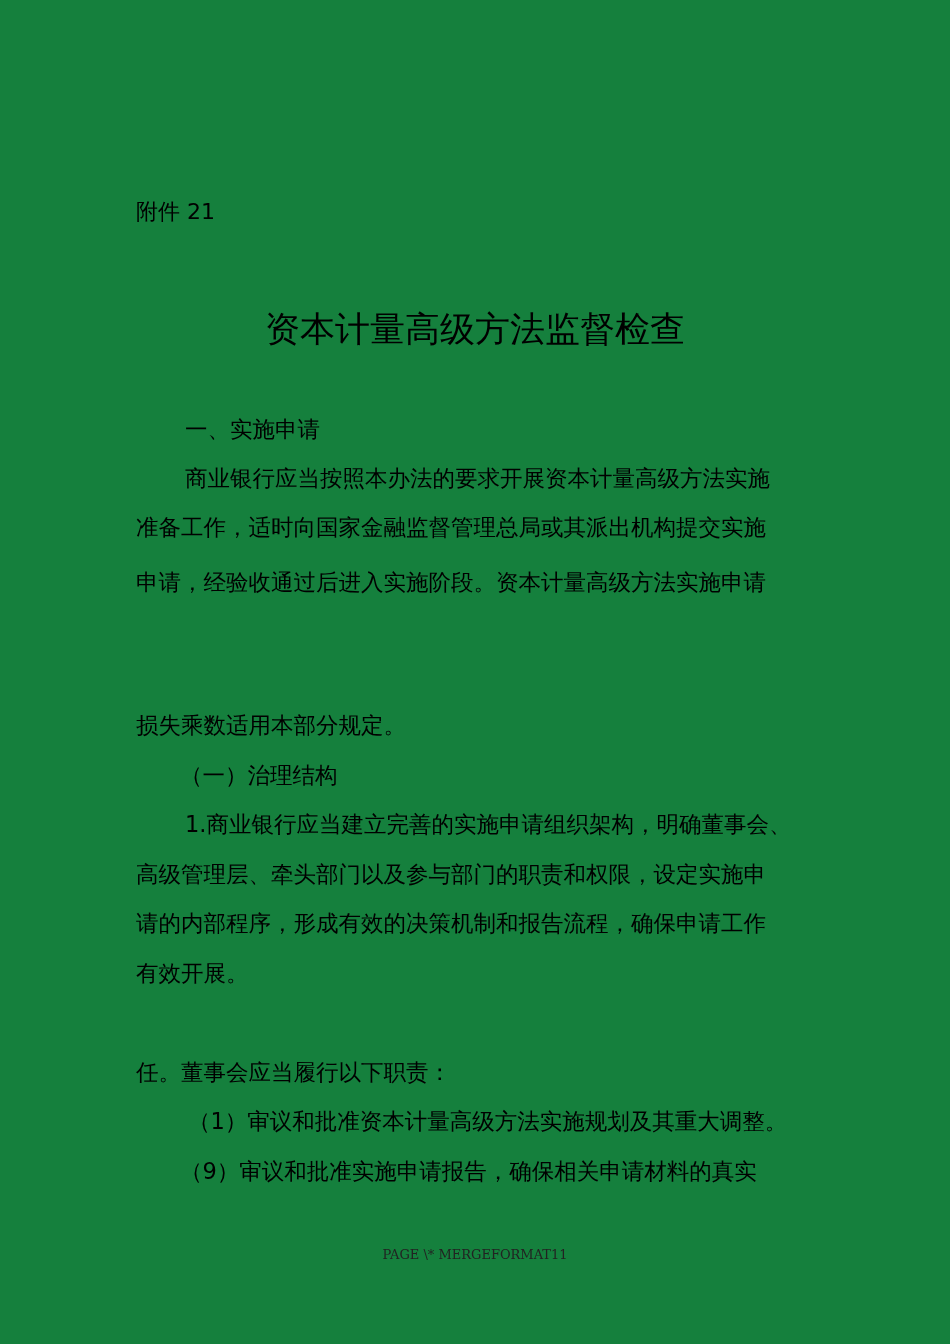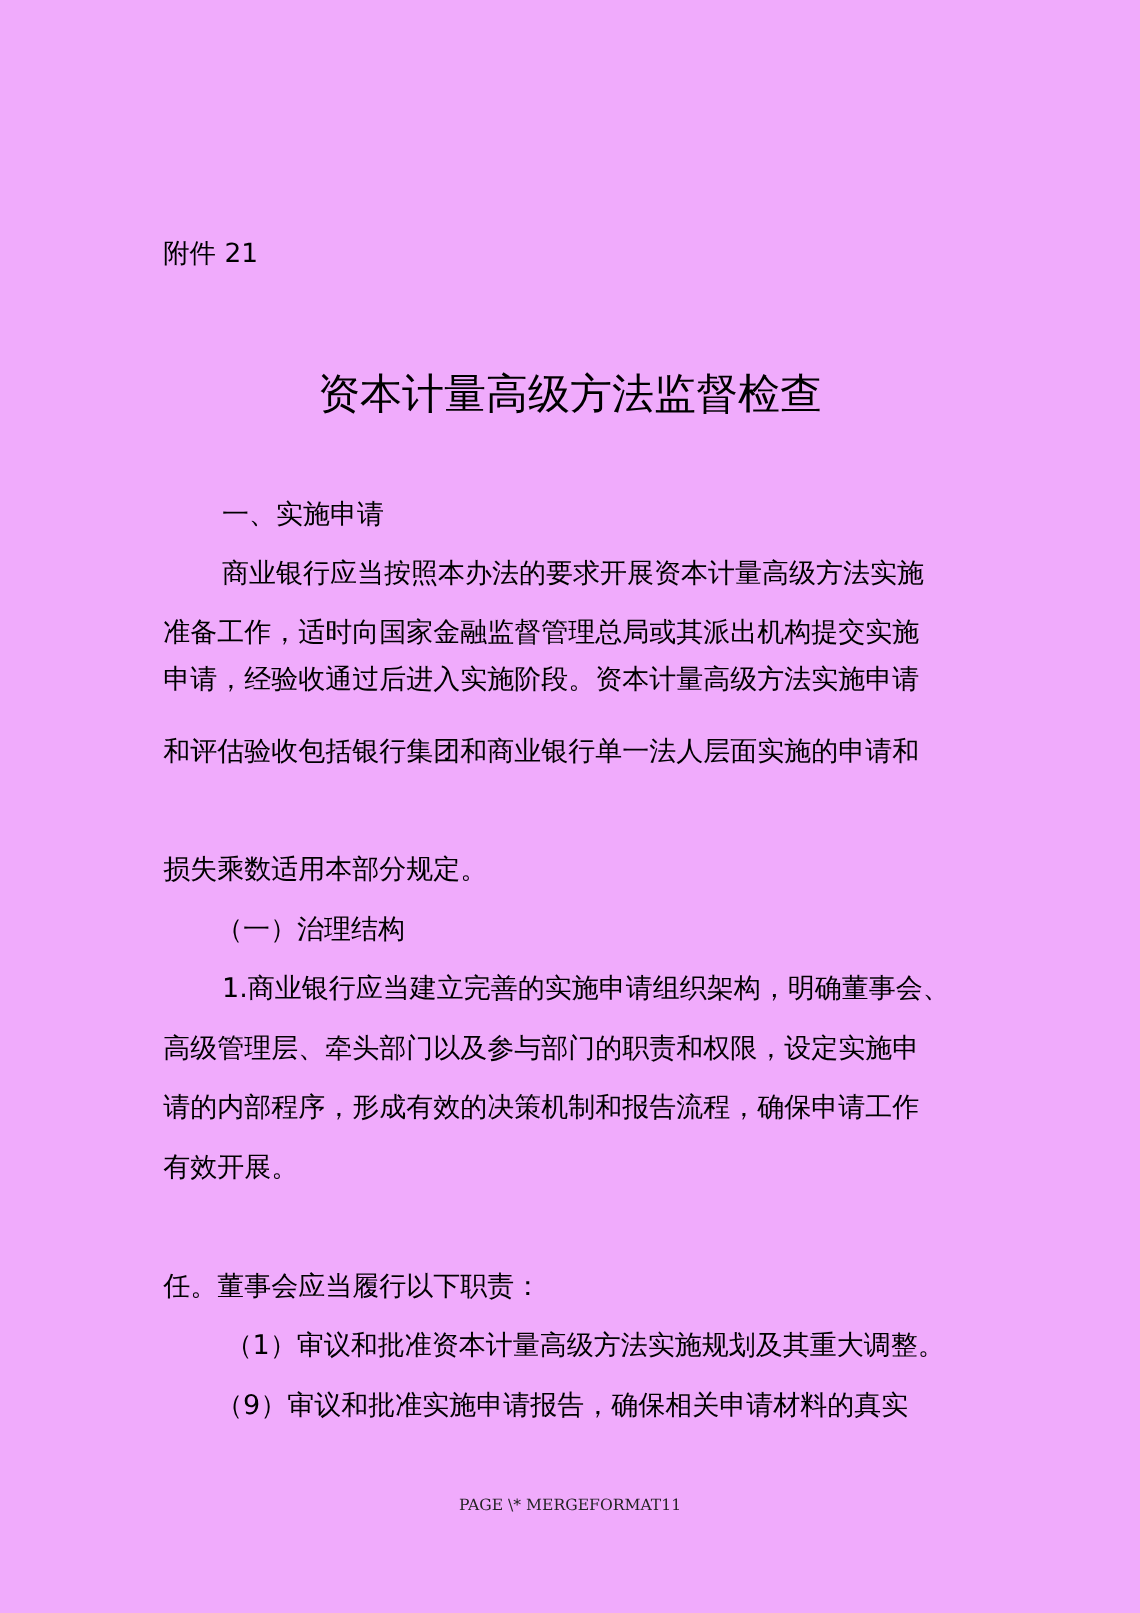--- a/index.html
+++ b/index.html
@@ -1,40 +1,39 @@
 <!DOCTYPE html>
 <html><head>
 <meta charset="utf-8">
 <style>
   html, body { margin: 0; padding: 0; background: #ffffff; }
   body { width: 950px; height: 1344px; position: relative; overflow: hidden;
          font-family: "DejaVu Sans", "Liberation Sans", sans-serif; color: #000; }
-  .page { position: absolute; left: 0; top: 0; width: 950px; height: 1344px; background: #f0abfc; }
+  .page { position: absolute; left: 0; top: 0; width: 950px; height: 1344px; background: #15803d; }
   .attach { position: absolute; left: 136px; top: 196px; font-size: 22px; line-height: 32px; }
   .title { position: absolute; left: 0; width: 950px; top: 306px; text-align: center;
            font-size: 35px; line-height: 46px; letter-spacing: 0px; }
   .line { position: absolute; left: 136px; font-size: 22.5px; line-height: 32px; white-space: nowrap; }
   .footer { position: absolute; left: 0; width: 950px; top: 1247px; text-align: center;
             font-family: "DejaVu Serif", "Liberation Serif", serif; font-size: 13px; color: #222; }
 </style>
 </head>
 <body>
 
 <div class="page">
 
   <div class="attach">附件 21</div>
 
   <div class="title">资本计量高级方法监督检查</div>
 
   <div class="line" style="left:185px; top:413px;">一、实施申请</div>
 
   <div class="line" style="left:185px; top:462px;">商业银行应当按照本办法的要求开展资本计量高级方法实施</div>
   <div class="line" style="top:511px;">准备工作，适时向国家金融监督管理总局或其派出机构提交实施</div>
-  <div class="line" style="top:550px;">申请，经验收通过后进入实施阶段。资本计量高级方法实施申请</div>
-  <div class="line" style="top:610px;">和评估验收包括银行集团和商业银行单一法人层面实施的申请和</div>
+  <div class="line" style="top:566px;">申请，经验收通过后进入实施阶段。资本计量高级方法实施申请</div>
   <div class="line" style="top:709px;">损失乘数适用本部分规定。</div>
 
   <div class="line" style="left:180px; top:759px;">（一）治理结构</div>
 
   <div class="line" style="left:185px; top:808px;">1.商业银行应当建立完善的实施申请组织架构，明确董事会、</div>
   <div class="line" style="top:858px;">高级管理层、牵头部门以及参与部门的职责和权限，设定实施申</div>
   <div class="line" style="top:907px;">请的内部程序，形成有效的决策机制和报告流程，确保申请工作</div>
   <div class="line" style="top:957px;">有效开展。</div>
 
   <div class="line" style="top:1056px;">任。董事会应当履行以下职责：</div>

